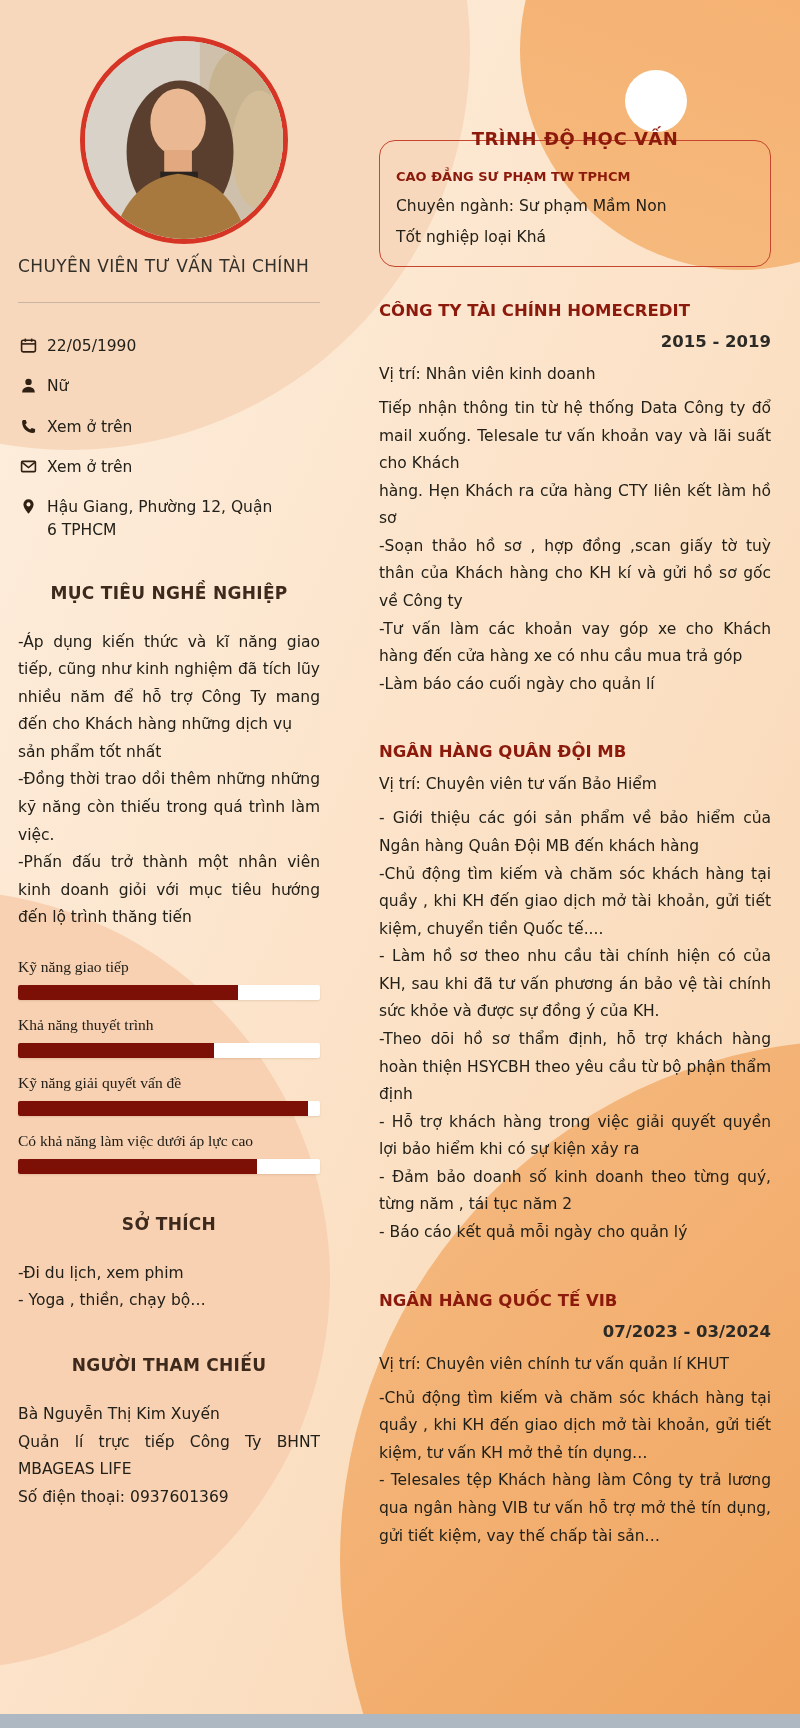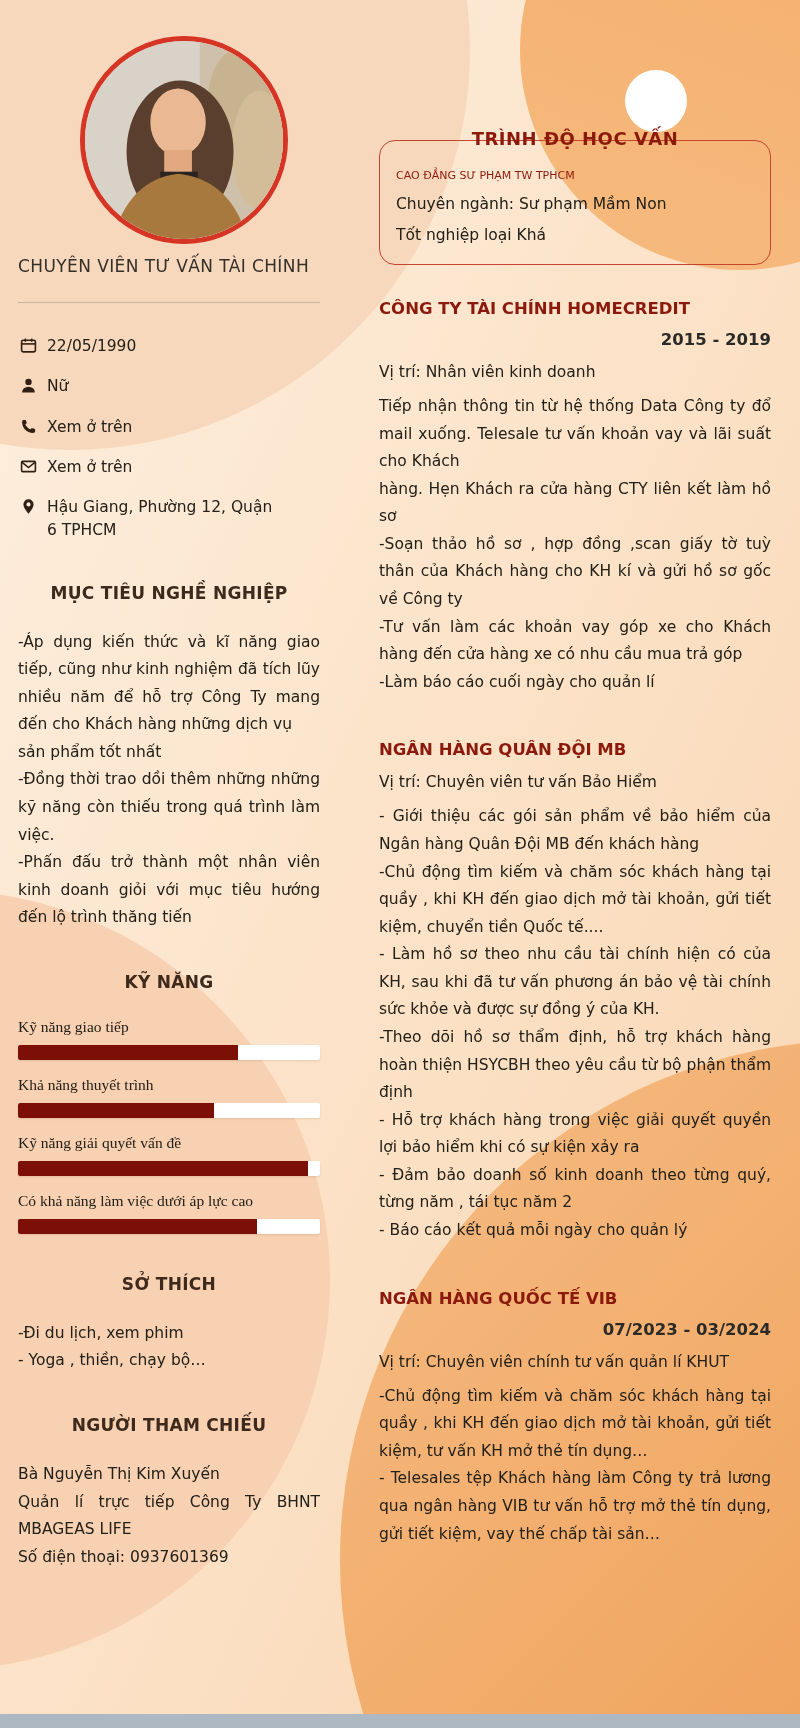--- a/index.html
+++ b/index.html
@@ -63,21 +63,21 @@
   .skill-fill{height:100%;background:var(--skill-bar);border-radius:2px 0 0 2px;}
 
   .edu-box{
     margin-top:140px;position:relative;border:1.6px solid var(--border-red);
     border-radius:16px;padding:28px 16px 20px;
   }
   .box-title{
     position:absolute;top:-13px;left:0;width:100%;text-align:center;
     font-size:18px;font-weight:bold;color:var(--maroon);letter-spacing:.5px;
   }
-  .edu-school{font-size:11px;font-weight:normal;color:var(--maroon);}
+  .edu-school{font-size:13px;font-weight:bold;color:var(--maroon);}
   .edu-line{margin-top:13px;font-size:15.5px;}
 
   .exp-header{
     margin-top:64px;position:relative;height:18px;
     border:1.6px solid var(--border-red);border-bottom:0;
     border-radius:16px 16px 0 0;
   }
   .exp-header .box-title{top:-12px;}
   .job{margin-top:34px;}
   .job + .job{margin-top:44px;}
@@ -167,21 +167,20 @@
         <span class="c-text">Hậu Giang, Phường 12, Quận 6 TPHCM</span>
       </div>
     </div>
 
     <h2 class="sec">MỤC TIÊU NGHỀ NGHIỆP</h2>
     <p class="para pre">-Áp dụng kiến thức và kĩ năng giao tiếp, cũng như kinh nghiệm đã tích lũy nhiều năm để hỗ trợ Công Ty mang đến cho Khách hàng những dịch vụ
 sản phẩm tốt nhất
 -Đồng thời trao dồi thêm những những kỹ năng còn thiếu trong quá trình làm việc.
 -Phấn đấu trở thành một nhân viên kinh doanh giỏi với mục tiêu hướng đến lộ trình thăng tiến</p>
 
-    <h2 class="sec">KỸ NĂNG</h2>
     <div class="skills-list">
       <div class="skill">
         <div class="skill-label">Kỹ năng giao tiếp</div>
         <div class="skill-track">
             <div class="skill-fill" style="width: 73%;"></div>
           </div>
       </div>
       <div class="skill">
         <div class="skill-label">Khả năng thuyết trình</div>
         <div class="skill-track">

